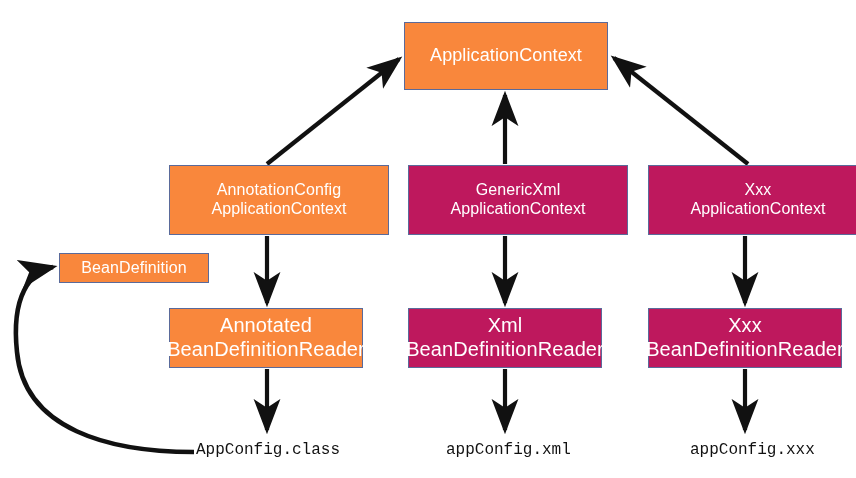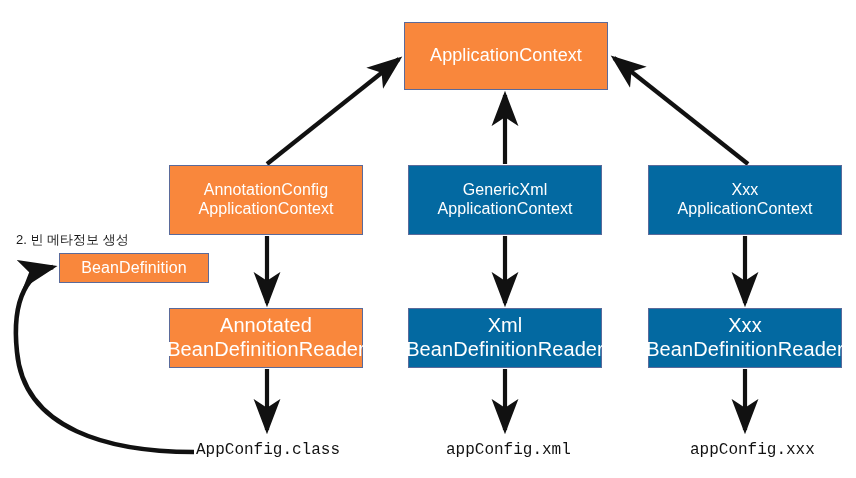--- a/index.html
+++ b/index.html
@@ -20,26 +20,26 @@
     align-items:center;
     justify-content:center;
     text-align:center;
     color:#ffffff;
     border:1px solid #5a6a9a;
     line-height:1.18;
     letter-spacing:.1px;
     white-space:pre;
   }
   .node.orange{background:#F9873C;}
-  .node.blue{background:#0369a1;}
+  .node.blue{background:#be185d;}
 
   .node .ln{display:block;}
 
   .n-appctx{left:404px;top:22px;width:204px;height:68px;font-size:18px;}
-  .n-row2{top:165px;width:194px;height:70px;font-size:16px;}
+  .n-row2{top:165px;width:220px;height:70px;font-size:16px;}
   .n-row3{top:308px;width:194px;height:60px;font-size:20px;}
   .col-a{left:169px;}
   .col-b{left:408px;}
   .col-c{left:648px;}
 
   .n-beandef{left:59px;top:253px;width:150px;height:30px;font-size:16px;}
 
   .flabel{
     position:absolute;
     font-size:16px;
@@ -120,15 +120,14 @@
   </div>
 
   <div class="node orange n-beandef">
     <span class="ln">BeanDefinition</span>
   </div>
 
   <div class="flabel f-a">AppConfig.class</div>
   <div class="flabel f-b">appConfig.xml</div>
   <div class="flabel f-c">appConfig.xxx</div>
 
-  <div class="klabel k-2">2. 빈 메타정보 생성</div>
 
 </div>
 
 </body></html>

